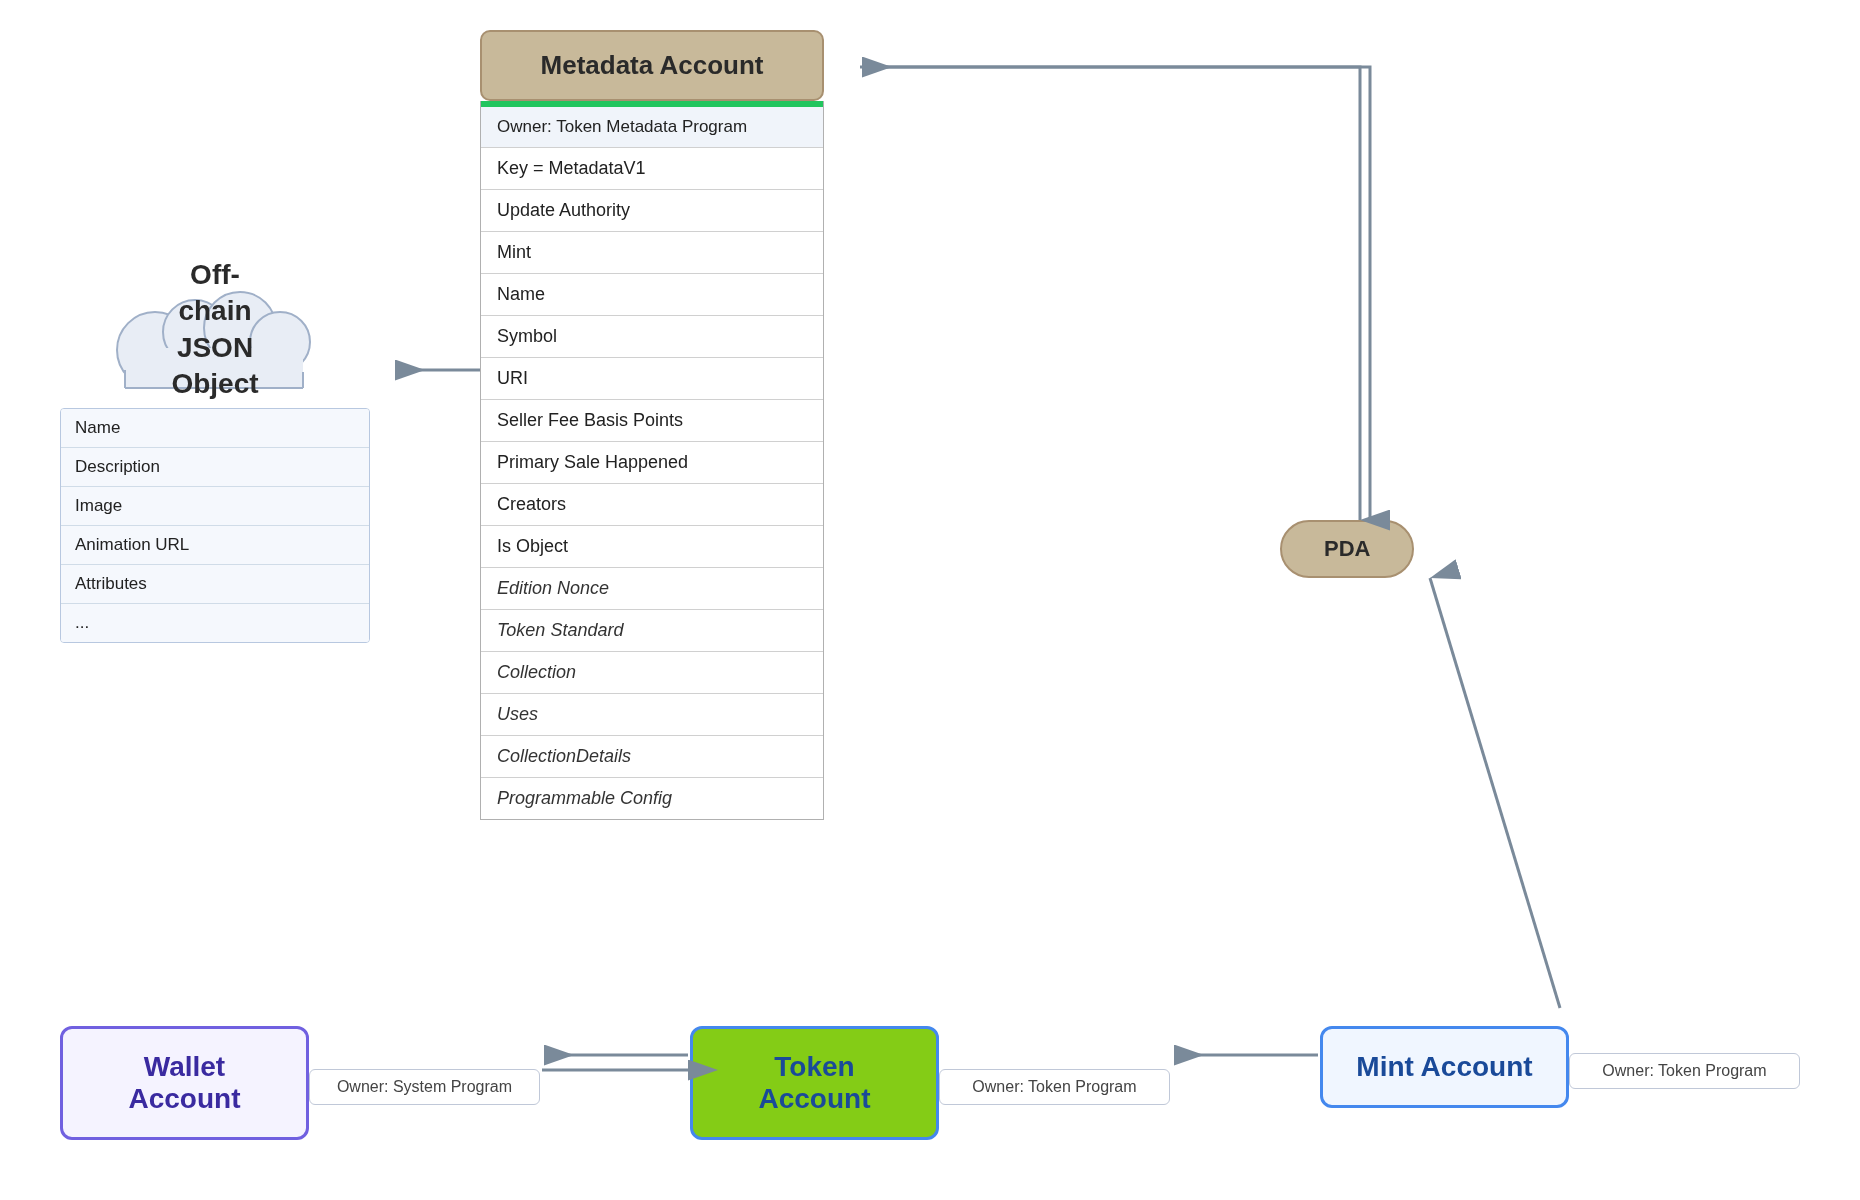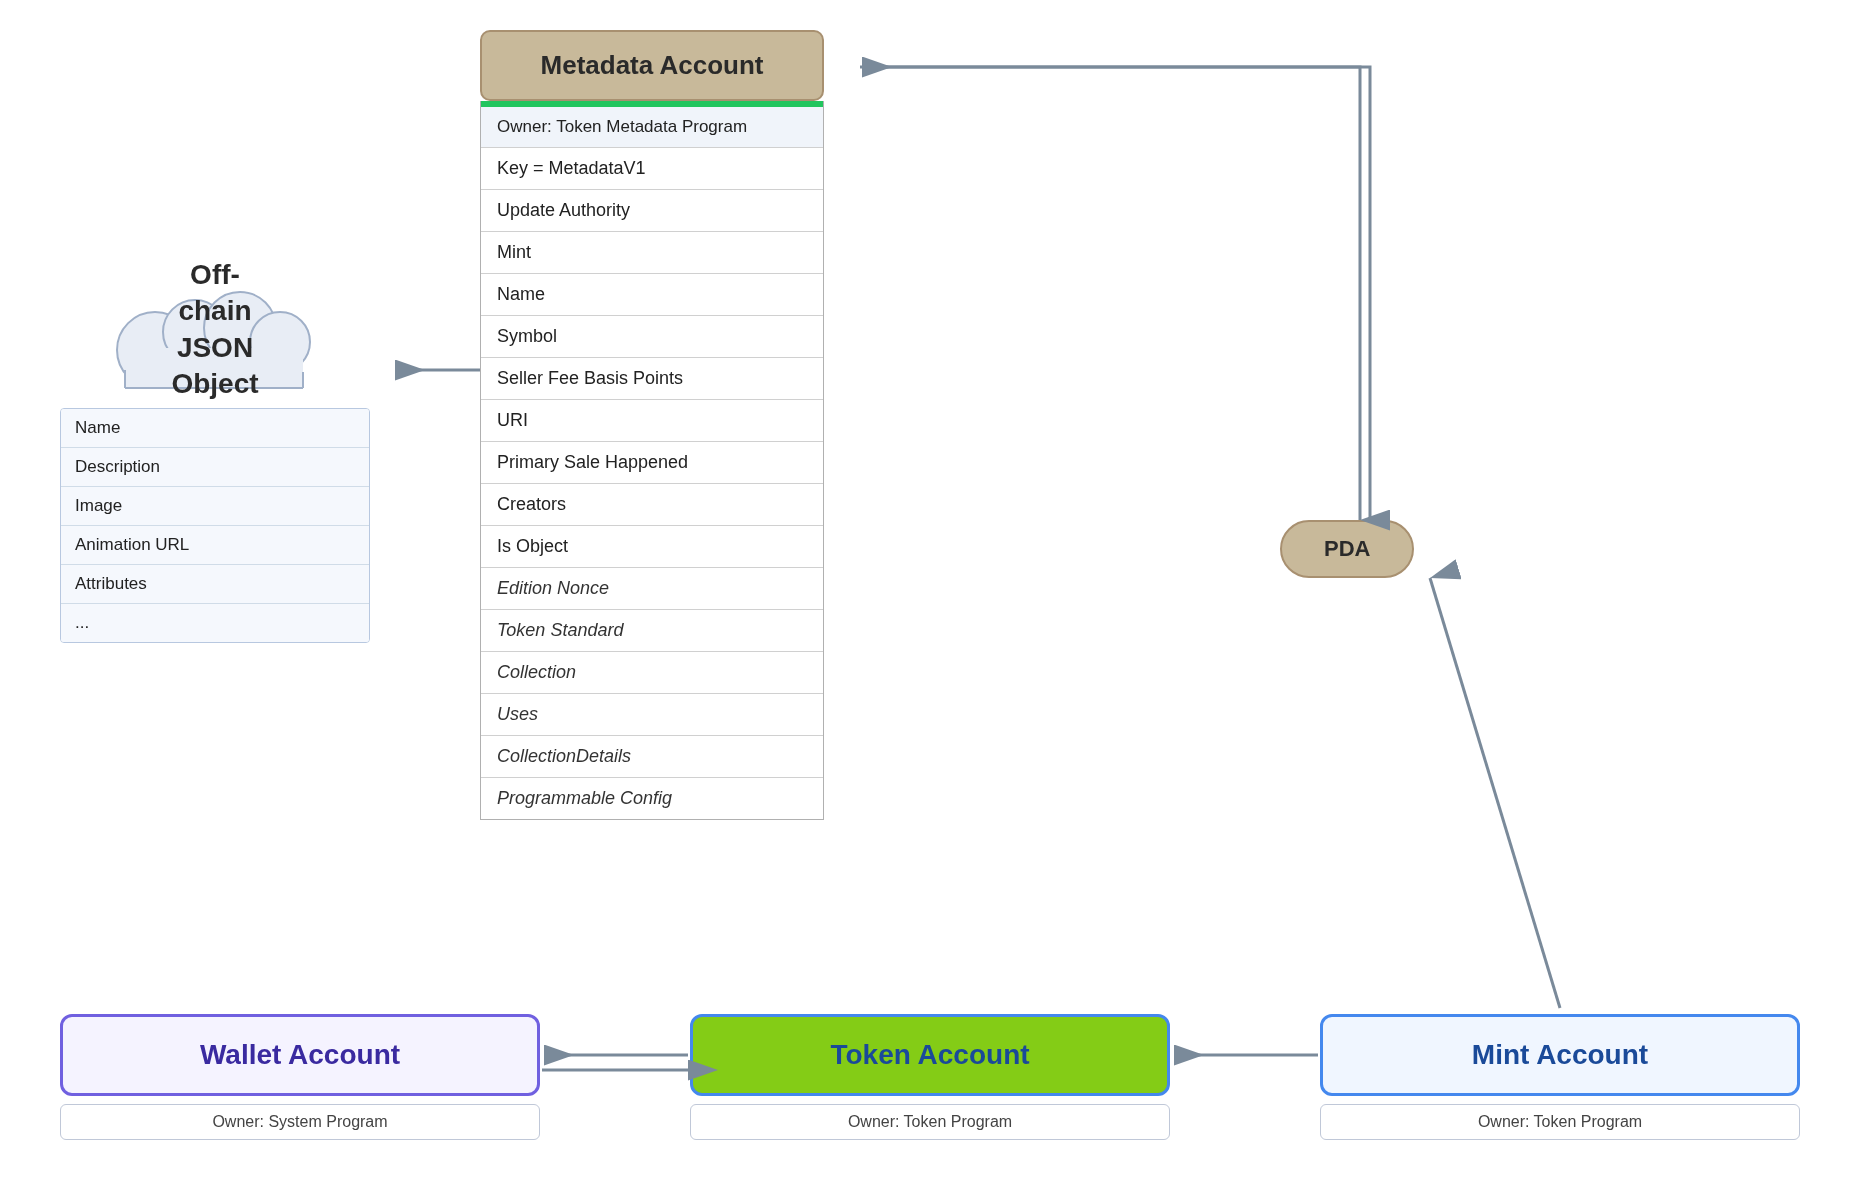--- a/index.html
+++ b/index.html
@@ -117,21 +117,21 @@
       bottom: 60px;
       left: 60px;
       right: 60px;
       display: flex;
       align-items: flex-start;
       justify-content: space-between;
     }
 
     .account-box-wrap {
       display: flex;
-      flex-direction: column;
+      flex-direction: row;
       align-items: center;
       width: 480px;
     }
 
     .account-box {
       border: 3px solid;
       border-radius: 12px;
       padding: 22px 30px;
       text-align: center;
       font-size: 28px;
@@ -187,22 +187,22 @@
 
 <div class="metadata-account-container">
   <div class="metadata-account-title">Metadata Account</div>
   <div class="metadata-fields" id="metadata-fields">
       <div class="metadata-field header header">Owner: Token Metadata Program</div>
       <div class="metadata-field">Key = MetadataV1</div>
       <div class="metadata-field">Update Authority</div>
       <div class="metadata-field">Mint</div>
       <div class="metadata-field">Name</div>
       <div class="metadata-field">Symbol</div>
+      <div class="metadata-field">URI</div>
       <div class="metadata-field">Seller Fee Basis Points</div>
-      <div class="metadata-field">URI</div>
       <div class="metadata-field">Primary Sale Happened</div>
       <div class="metadata-field">Creators</div>
       <div class="metadata-field">Is Object</div>
       <div class="metadata-field italic">Edition Nonce</div>
       <div class="metadata-field italic">Token Standard</div>
       <div class="metadata-field italic">Collection</div>
       <div class="metadata-field italic">Uses</div>
       <div class="metadata-field italic">CollectionDetails</div>
       <div class="metadata-field italic">Programmable Config</div>
     </div>

